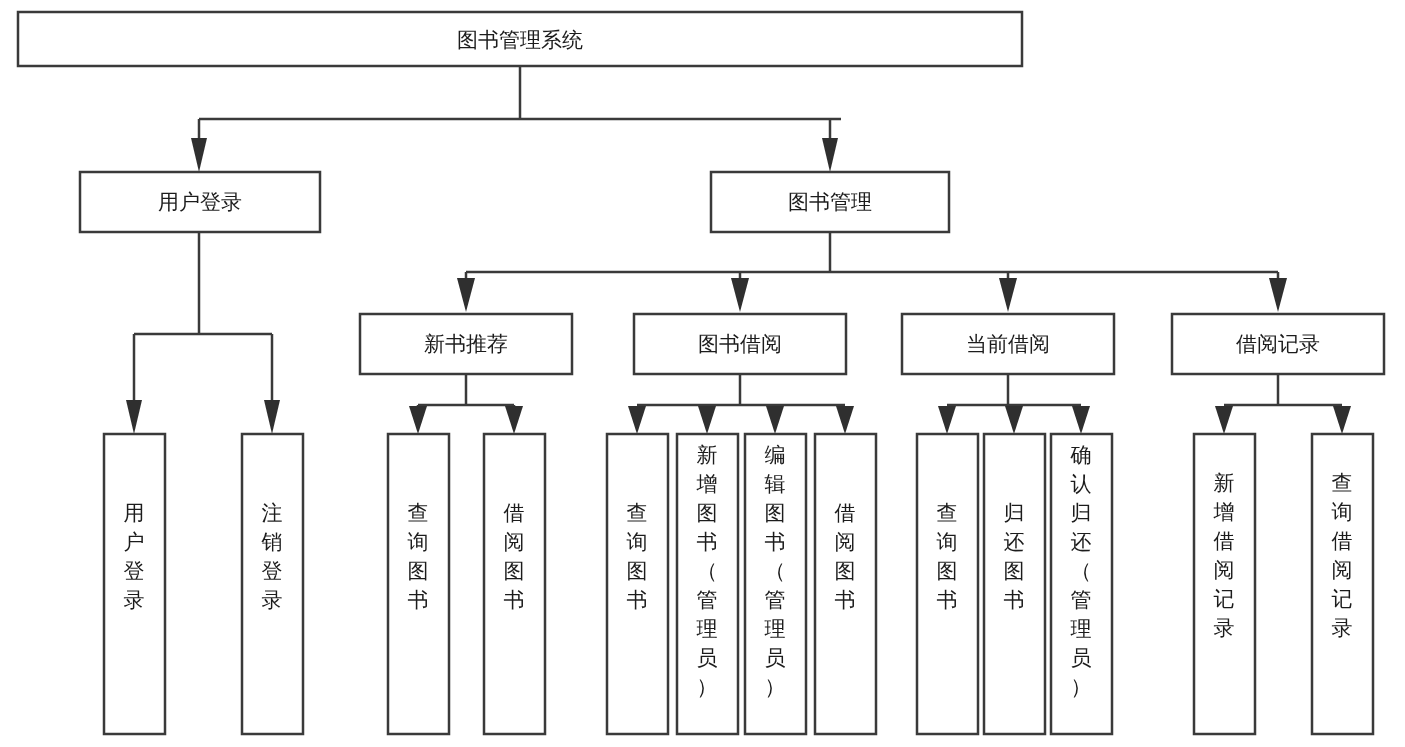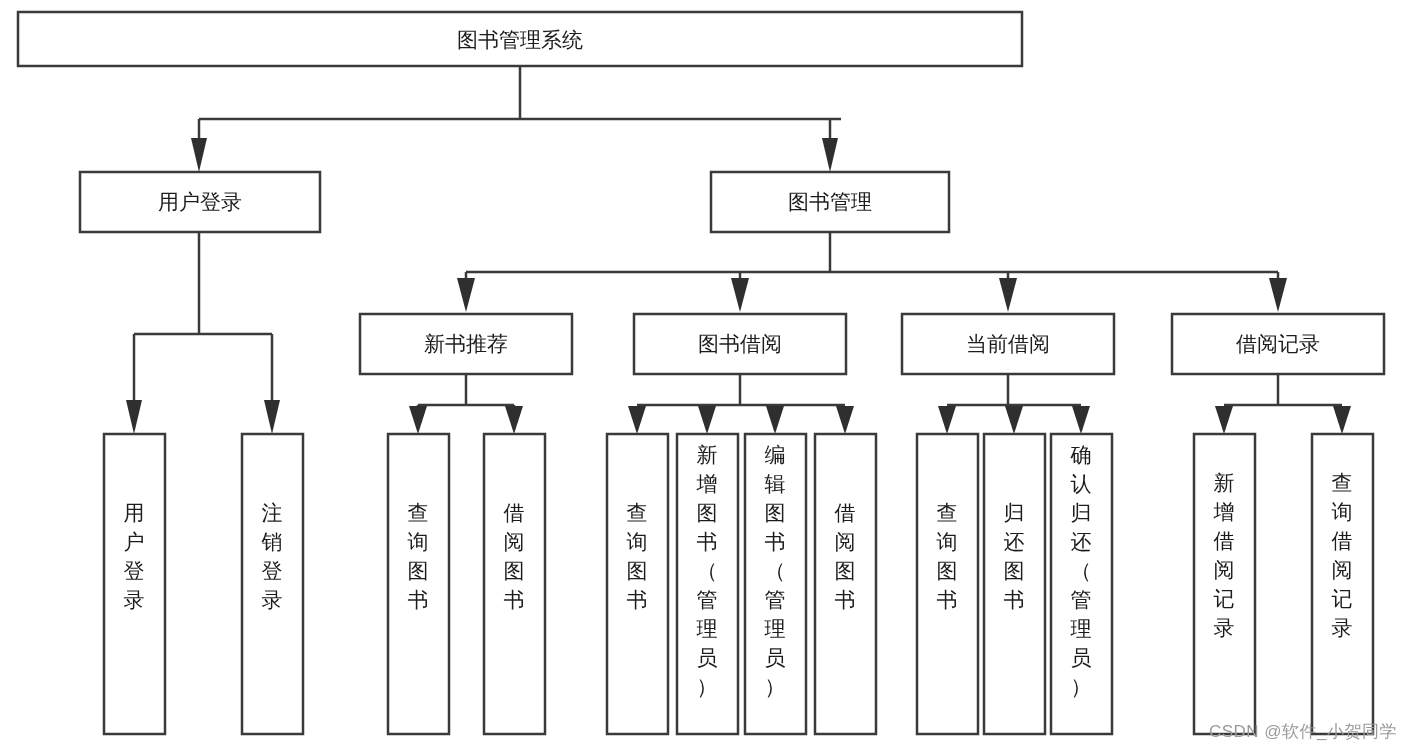--- a/index.html
+++ b/index.html
@@ -221,14 +221,13 @@
       <text class="node-label-v" x="1224" y="490"><tspan x="1224" y="490">新</tspan><tspan x="1224" y="519">增</tspan><tspan x="1224" y="548">借</tspan><tspan x="1224" y="577">阅</tspan><tspan x="1224" y="606">记</tspan><tspan x="1224" y="635">录</tspan></text>
     </g>
 
     <g>
       <rect class="node-box" x="1312" y="434" width="61" height="300"></rect>
       <text class="node-label-v" x="1342" y="490"><tspan x="1342" y="490">查</tspan><tspan x="1342" y="519">询</tspan><tspan x="1342" y="548">借</tspan><tspan x="1342" y="577">阅</tspan><tspan x="1342" y="606">记</tspan><tspan x="1342" y="635">录</tspan></text>
     </g>
 
   </svg>
 
-  <div class="watermark-text">CSDN @软件_小贺同学</div>
 </div>
 
 </body></html>

